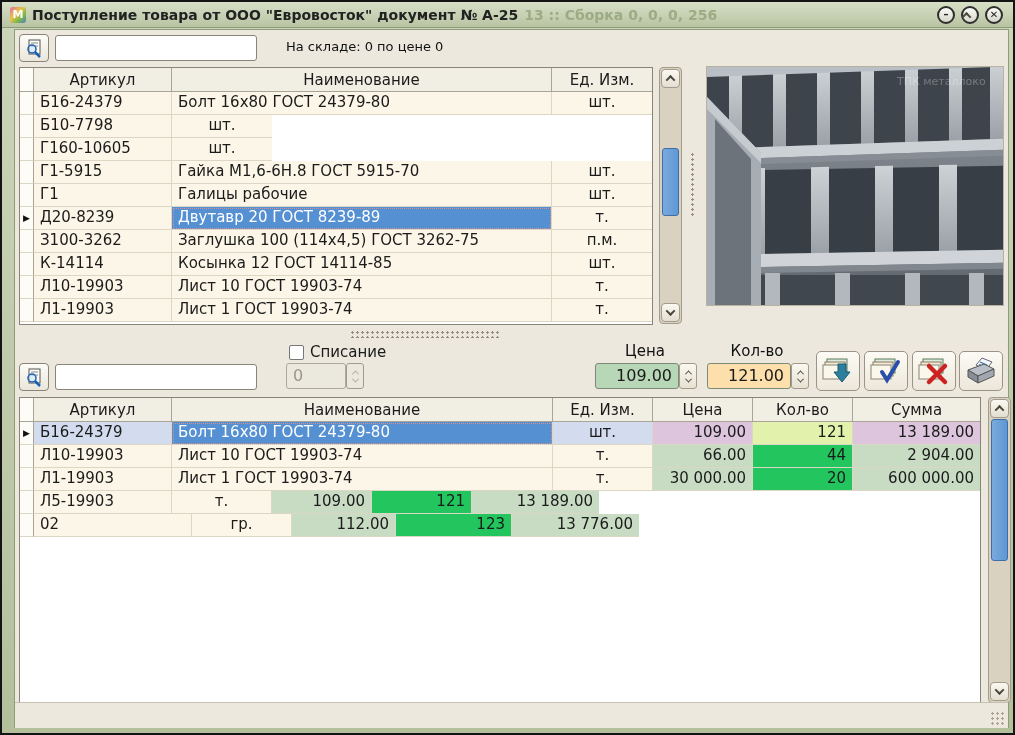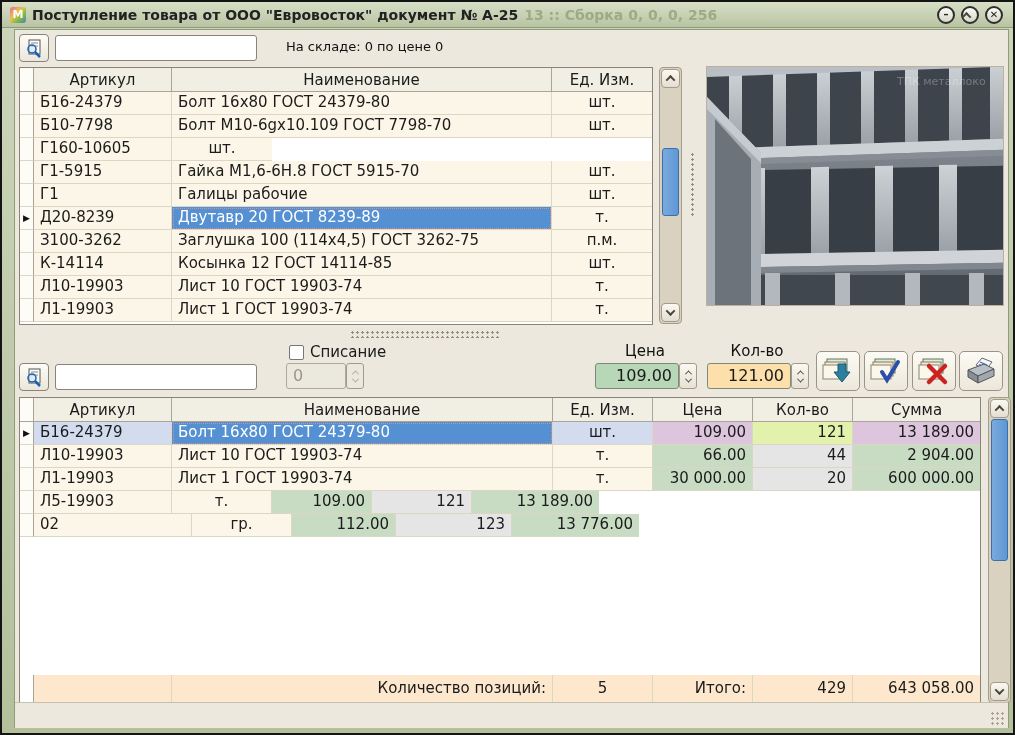--- a/index.html
+++ b/index.html
@@ -43,21 +43,21 @@
         text-align:center; font-size:15px; padding:2px 4px; height:24px; line-height:20px; overflow:hidden; }
   .td { border-right:1px solid #dcd6c4; border-bottom:1px solid #dcd6c4; background:#fbf6e7;
         font-size:15px; height:23px; line-height:21px; padding:0 6px; white-space:nowrap; overflow:hidden; }
   .td.marker,.th.marker { width:14px; padding:0; background:#fdfcf6; border-right:1px solid #aaa498;
         text-align:center; font-size:9px; line-height:22px; color:#111; }
   .td.center { text-align:center; }
   .td.num { text-align:right; }
   .td.sel-name { background:#5590d2; color:#fff; outline:1px dotted #d49090; outline-offset:-2px; }
   .td.sel-tint { background:#d2dcee; }
   .td.cell-green { background:#c8dcc4; }
-  .td.cell-orange { background:#e5e5e5; }
+  .td.cell-orange { background:#22c55e; }
   .td.cell-pink { background:#ddc6dd; }
   .td.cell-lime { background:#e2f2ac; }
   .tr.footer .td { background:#fde7cd; height:28px; line-height:26px; border-bottom:none; }
 
   
   .vscroll { position:absolute; width:23px; background:#d9d2c1; border:1px solid #a39c8c; border-radius:4px; }
   .sb-btn { position:absolute; left:1px; right:1px; height:19px; background:linear-gradient(#faf8f1,#e3ded0);
             border:1px solid #a39c8c; border-radius:4px; display:flex; align-items:center; justify-content:center; }
   .sb-thumb { position:absolute; left:2px; right:2px; background:linear-gradient(90deg,#7aaade,#5e97d4);
               border:1px solid #3d6ea8; border-radius:3px; }
@@ -134,21 +134,20 @@
 
     <div class="tr">
       <div class="td marker"></div>
       <div class="td" style="width:138px">Б16-24379</div>
       <div class="td" style="width:380px">Болт 16х80 ГОСТ 24379-80</div>
       <div class="td center" style="width:100px;border-right:none;">шт.</div>
     </div>
     <div class="tr">
       <div class="td marker"></div>
       <div class="td" style="width:138px">Б10-7798</div>
-      <div class="td" style="width:380px">Болт М10-6gх10.109 ГОСТ 7798-70</div>
       <div class="td center" style="width:100px;border-right:none;">шт.</div>
     </div>
     <div class="tr">
       <div class="td marker"></div>
       <div class="td" style="width:138px">Г160-10605</div>
       <div class="td center" style="width:100px;border-right:none;">шт.</div>
     </div>
     <div class="tr">
       <div class="td marker"></div>
       <div class="td" style="width:138px">Г1-5915</div>
@@ -386,29 +385,20 @@
       <div class="td marker"></div>
       <div class="td" style="width:158px">02</div>
       <div class="td center" style="width:100px">гр.</div>
       <div class="td num cell-green" style="width:104px">112.00</div>
       <div class="td num cell-orange" style="width:116px">123</div>
       <div class="td num cell-green" style="width:127px; border-right:none;">13 776.00</div>
     </div>
 
     <div style="height:138px; background:#fff;"></div>
 
-    <div class="tr footer">
-      <div class="td marker" style="background:#fff;"></div>
-      <div class="td" style="width:138px"></div>
-      <div class="td num" style="width:381px">Количество позиций:</div>
-      <div class="td center" style="width:100px">5</div>
-      <div class="td num" style="width:100px">Итого:</div>
-      <div class="td num" style="width:100px">429</div>
-      <div class="td num" style="width:127px; border-right:none;">643 058.00</div>
-    </div>
   </div>
 
   <div class="vscroll" style="left:986px; top:395px; height:306px;">
     <div class="sb-btn" style="top:1px;">
         <div class="chev up"></div>
       </div>
     <div class="sb-thumb" style="top:21px; height:142px;"></div>
     <div class="sb-btn" style="bottom:1px;">
         <div class="chev down"></div>
       </div>

